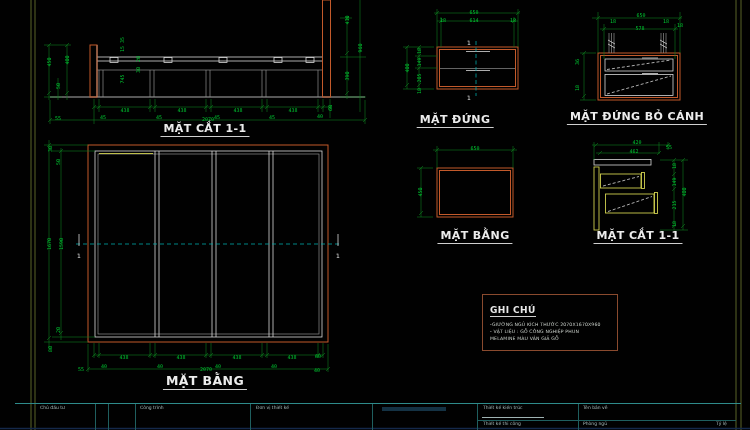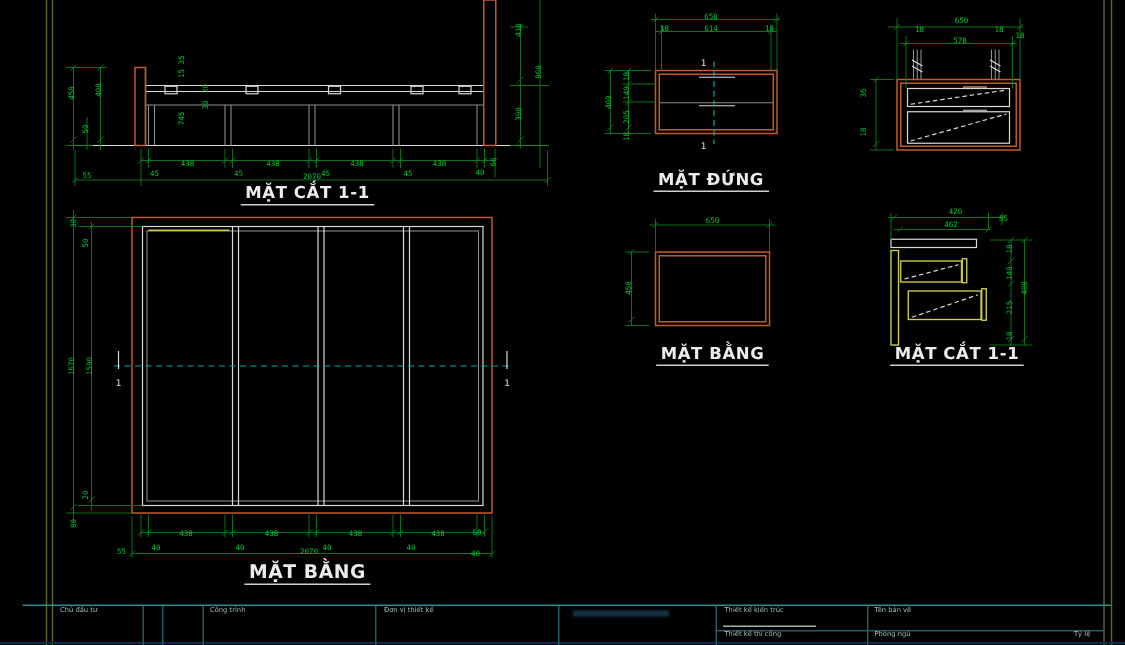--- a/index.html
+++ b/index.html
@@ -132,25 +132,32 @@
       <path class="st" stroke-dasharray="4,3" d="M76,244 H340"></path>
       <path class="sw" d="M79,234 V246 M338,234 V246"></path>
       <path class="sgr" d="M44,145 H88 M52,151 H95 M44,342 H88 M52,337 H95 M49,140 V348 M61,148 V340 M94,343 V358 M323,343 V358 M88,344 V372 M328,344 V372 M94,355 H323 M88,369 H328 M99,343 V358 M150,343 V358 M155,343 V358 M206,343 V358 M211,343 V358 M262,343 V358 M267,343 V358 M318,343 V358"></path>
       <path class="sgr" stroke-width=".9" d="M92,357 l4,-4 M97,357 l4,-4 M148,357 l4,-4 M153,357 l4,-4 M204,357 l4,-4 M209,357 l4,-4 M260,357 l4,-4 M265,357 l4,-4 M316,357 l4,-4 M321,357 l4,-4 M86,371 l4,-4 M326,371 l4,-4 M47,147 l4,-4 M47,340 l4,-4 M59,153 l4,-4 M59,335 l4,-4"></path>
     </g>
   </svg>
 
   <div id="overlay">
 
     <div class="vtitle" style="left:205px;top:122px">MẶT CẮT 1-1</div>
-    <div class="vtitle" style="left:474px;top:113px">MẶT ĐỨNG</div>
+    <div class="vtitle" style="left:455px;top:113px">MẶT ĐỨNG</div>
+    <div class="vtitle" style="left:637px;top:110px">MẶT ĐỨNG BỎ CÁNH</div>
     <div class="vtitle" style="left:475px;top:229px">MẶT BẰNG</div>
     <div class="vtitle" style="left:638px;top:229px">MẶT CẮT 1-1</div>
     <div class="vtitle big" style="left:205px;top:373px">MẶT BẰNG</div>
 
+    <div class="note">
+      <h3>GHI CHÚ</h3>
+      <p>-GIƯỜNG NGỦ KÍCH THƯỚC 2070X1670X960</p>
+      <p>- VẬT LIỆU : GỖ CÔNG NGHIỆP PHUN</p>
+      <p>  MELAMINE MÀU VÂN GIẢ GỖ</p>
+    </div>
 
     <div class="tblock">
       <div class="tb-top"></div>
       <div class="vsep" style="left:95px"></div>
       <div class="vsep" style="left:108px"></div>
       <div class="vsep" style="left:135px"></div>
       <div class="vsep" style="left:250px"></div>
       <div class="vsep" style="left:372px"></div>
       <div class="vsep" style="left:477px"></div>
       <div class="vsep" style="left:578px"></div>

